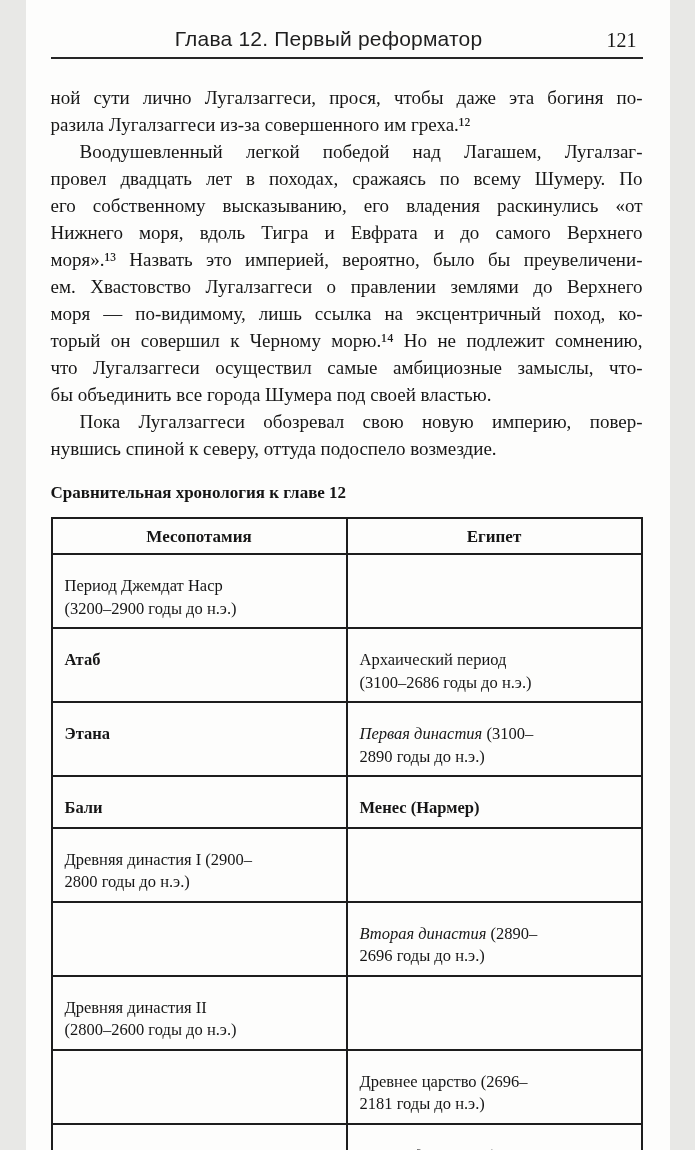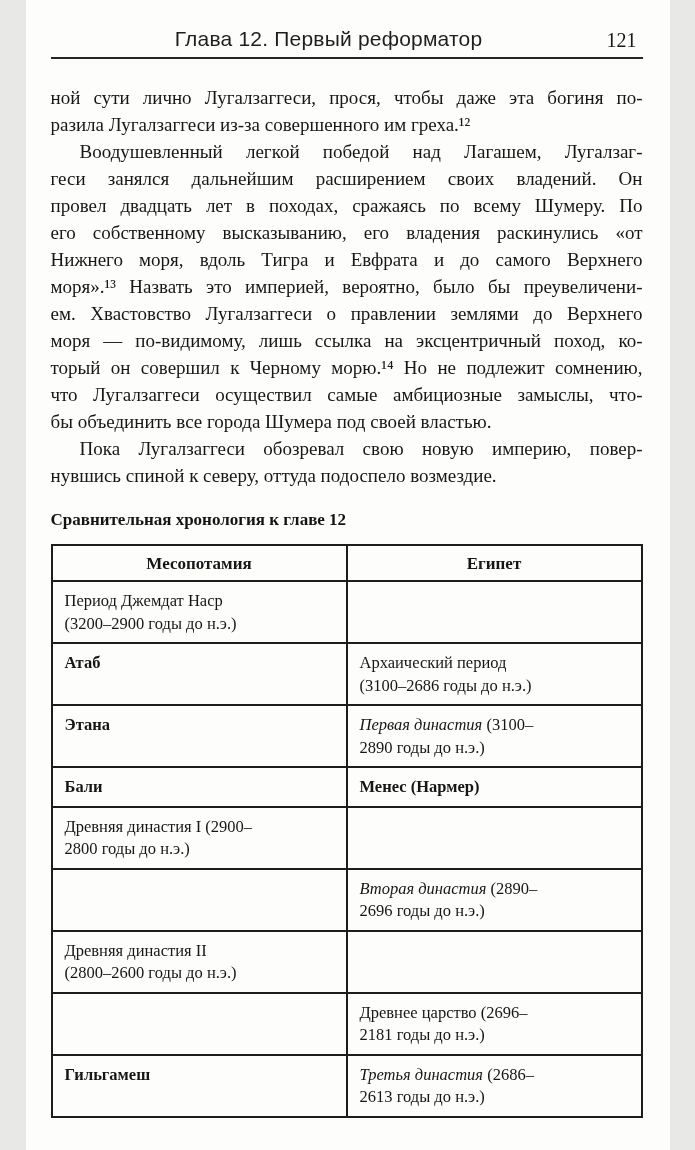--- a/index.html
+++ b/index.html
@@ -83,21 +83,21 @@
   }
   table.chronology th {
     font-weight: 700;
     text-align: center;
     padding: 7px 10px 6px;
     line-height: 21px;
     font-size: 17px;
     border-radius: 7px;
   }
   table.chronology td {
-    padding: 8px 12px 7px;
+    padding: 20px 12px 7px;
     line-height: 22.5px;
     white-space: pre-line;
   }
   table.chronology td.b { font-weight: 700; }
   table.chronology td .i { font-style: italic; }
 </style>
 </head>
 <body>
 
 <div class="page">
@@ -106,21 +106,20 @@
     <div class="running-head">
       <div class="chapter-title">Глава 12. Первый реформатор</div>
       <div class="page-number">121</div>
     </div>
     <div class="head-rule"></div>
 
     <div class="body-text">
         <div class="line">ной сути лично Лугалзаггеси, прося, чтобы даже эта богиня по-</div>
         <div class="line last">разила Лугалзаггеси из-за совершенного им греха.¹²</div>
         <div class="line indent">Воодушевленный легкой победой над Лагашем, Лугалзаг-</div>
-        <div class="line">геси занялся дальнейшим расширением своих владений. Он</div>
         <div class="line">провел двадцать лет в походах, сражаясь по всему Шумеру. По</div>
         <div class="line">его собственному высказыванию, его владения раскинулись «от</div>
         <div class="line">Нижнего моря, вдоль Тигра и Евфрата и до самого Верхнего</div>
         <div class="line">моря».¹³ Назвать это империей, вероятно, было бы преувеличени-</div>
         <div class="line">ем. Хвастовство Лугалзаггеси о правлении землями до Верхнего</div>
         <div class="line">моря — по-видимому, лишь ссылка на эксцентричный поход, ко-</div>
         <div class="line">торый он совершил к Черному морю.¹⁴ Но не подлежит сомнению,</div>
         <div class="line">что Лугалзаггеси осуществил самые амбициозные замыслы, что-</div>
         <div class="line last">бы объединить все города Шумера под своей властью.</div>
         <div class="line indent">Пока Лугалзаггеси обозревал свою новую империю, повер-</div>

